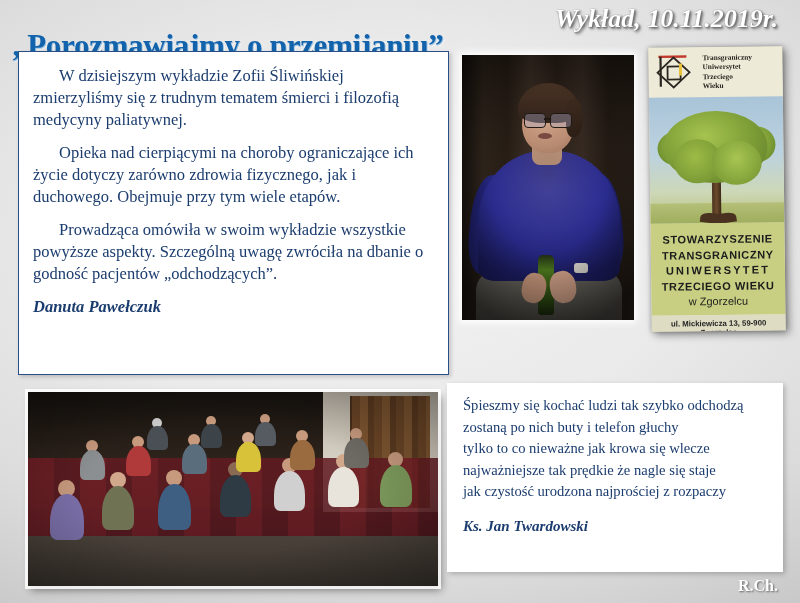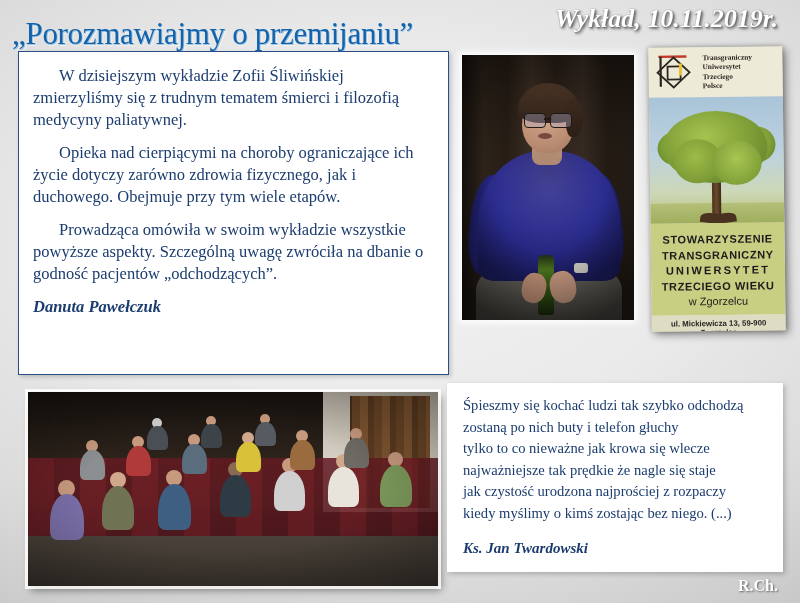--- a/index.html
+++ b/index.html
@@ -9,23 +9,23 @@
     background:#c9c9c9;
   }
   .slide{
     position:relative;width:800px;height:603px;overflow:hidden;
     background:
       radial-gradient(ellipse 115% 95% at 48% 40%, #f2f2f2 0%, #eaeaea 34%, #dcdcdc 58%, #c6c6c6 80%, #b4b4b4 100%);
   }
 
   
   .title{
-    position:absolute;left:12px;top:16px;
-    font-family:"Liberation Serif",serif;
-    font-weight:normal;font-size:31px;letter-spacing:-0.3px;
+    position:absolute;left:12px;top:28px;
+    font-family:"Liberation Serif",serif;
+    font-weight:bold;font-size:31px;letter-spacing:-0.3px;
     color:#1263ab;
     text-shadow:1px 1px 0 #9fc4e2, 2px 2px 1px rgba(255,255,255,.55);
     white-space:nowrap;
   }
   .lecture-date{
     position:absolute;right:22px;top:4px;
     font-family:"Liberation Serif",serif;
     font-style:italic;font-weight:bold;font-size:26px;
     color:#ffffff;
     text-shadow:1px 1px 2px #6d6d6d, 2px 2px 3px rgba(60,60,60,.65), 0 0 1px #777;
@@ -235,21 +235,21 @@
         <rect x="4" y="3" width="28" height="2.4" fill="#c0392b"></rect>
         <rect x="5" y="4" width="2.2" height="30" fill="#2b2620"></rect>
         <polygon points="19,5 35,20 19,35 3,20" fill="none" stroke="#2b2620" stroke-width="1.8"></polygon>
         <rect x="13" y="14" width="13" height="13" fill="none" stroke="#2b2620" stroke-width="1.8"></rect>
         <rect x="24.5" y="11" width="3" height="12" fill="#e8c23a"></rect>
       </svg>
       <div class="poster-org">
         <div>Transgraniczny</div>
         <div>Uniwersytet</div>
         <div>Trzeciego</div>
-        <div>Polsce</div>
+        <div>Wieku</div>
       </div>
     </div>
     <div class="poster-tree">
       <div class="ground"></div>
       <div class="trunk"></div>
       <div class="root1"></div>
       <div class="root2"></div>
       <div class="canopy c4"></div>
       <div class="canopy c5"></div>
       <div class="canopy c1"></div>
@@ -308,19 +308,18 @@
     </div>
     <div class="aud-vign"></div>
   </div>
 
   <div class="poem-box">
     <div class="line">Śpieszmy się kochać ludzi tak szybko odchodzą</div>
     <div class="line">zostaną po nich buty i telefon głuchy</div>
     <div class="line">tylko to co nieważne jak krowa się wlecze</div>
     <div class="line">najważniejsze tak prędkie że nagle się staje</div>
     <div class="line">jak czystość urodzona najprościej z rozpaczy</div>
-    <div class="line">kiedy myślimy o kimś zostając bez niego. (...)</div>
     <div class="poem-author">Ks. Jan Twardowski</div>
   </div>
 
   <div class="credit">R.Ch.</div>
 
 </div>
 
 </body></html>

